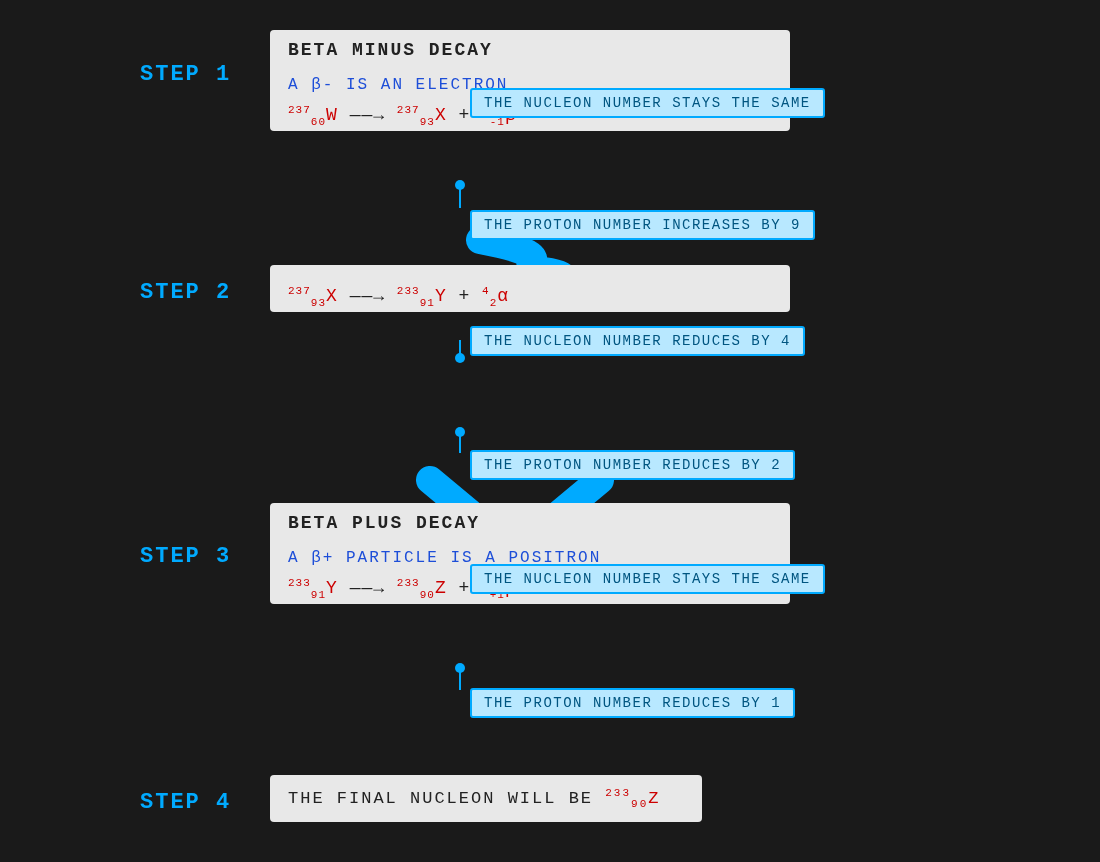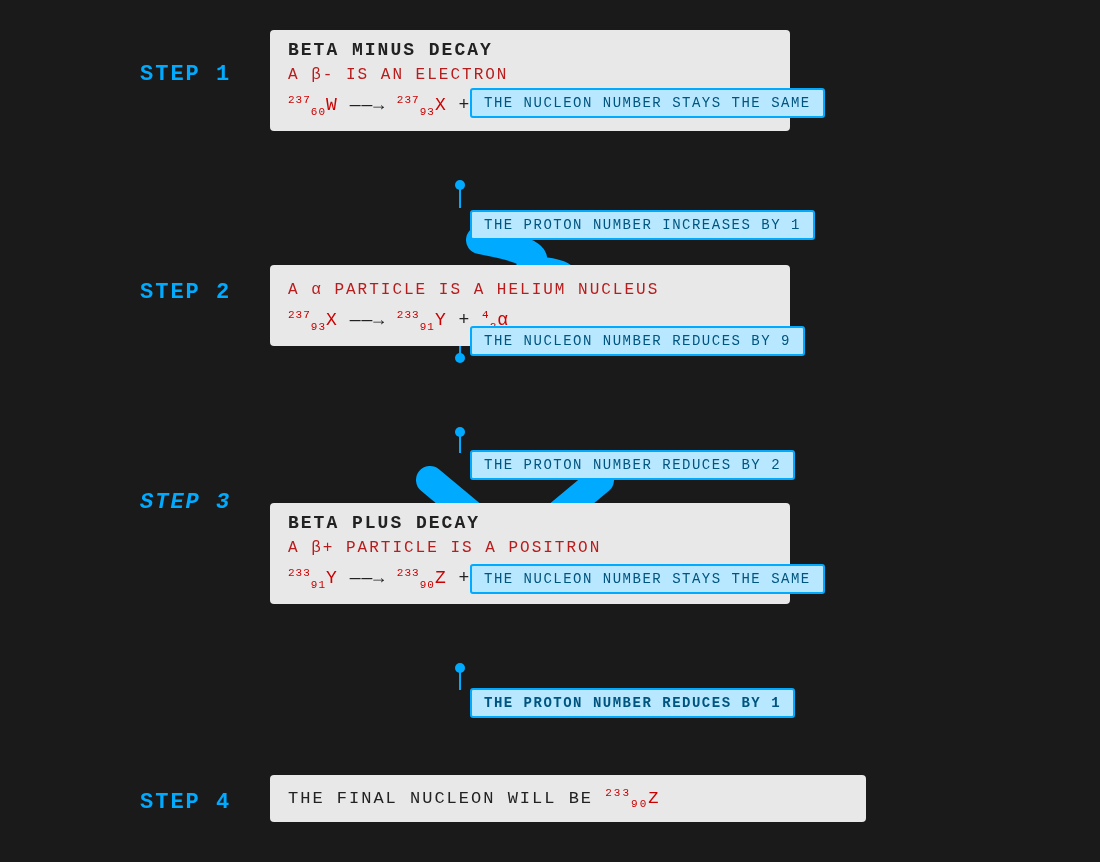--- a/index.html
+++ b/index.html
@@ -16,35 +16,35 @@
       color: #00aaff;
       font-size: 22px;
       font-weight: bold;
       letter-spacing: 2px;
       font-family: 'Courier New', Courier, monospace;
     }
     .box {
       position: absolute;
       background: #e8e8e8;
       border-radius: 4px;
-      padding: 10px 18px 13px 18px;
+      padding: 10px 18px 3px 18px;
     }
     .box-title {
       font-size: 18px;
       font-weight: bold;
       color: #222;
       letter-spacing: 2px;
       font-family: 'Courier New', Courier, monospace;
     }
     .box-subtitle {
       font-size: 16px;
-      color: #b91c1c;
+      color: #1d4ed8;
       letter-spacing: 2px;
       font-family: 'Courier New', Courier, monospace;
-      margin-top: 6px;
+      margin-top: 16px;
     }
     .equation {
       margin-top: 10px;
       font-size: 18px;
       font-family: 'Courier New', Courier, monospace;
       color: #cc0000;
       letter-spacing: 1px;
     }
     sup, sub {
       font-size: 11px;
@@ -119,56 +119,55 @@
     <sup style="color:#cc0000">237</sup><sub style="color:#cc0000">60</sub><span style="color:#cc0000">W</span>
     <span style="color:#222"> ——→ </span>
     <sup style="color:#cc0000">237</sup><sub style="color:#cc0000">93</sub><span style="color:#cc0000">X</span>
     <span style="color:#222"> + </span>
     <sup style="color:#cc0000">0</sup><sub style="color:#cc0000">-1</sub><span style="color:#cc0000">β</span>
   </div>
 </div>
 
 <div class="callout" style="left:470px; top:88px;">THE  NUCLEON  NUMBER  STAYS  THE  SAME</div>
 
-<div class="callout" style="left:470px; top:210px;">THE  PROTON  NUMBER  INCREASES  BY  1</div>
+<div class="callout" style="left:470px; top:210px;">THE  PROTON  NUMBER  INCREASES  BY  9</div>
 
 <div class="step-label" style="left:140px; top:280px;">STEP  2</div>
 
 <div class="box" style="left:270px; top:265px; width:520px;">
-  <div class="box-subtitle">A  α  PARTICLE  IS  A  HELIUM  NUCLEUS</div>
   <div class="equation">
     <sup style="color:#cc0000">237</sup><sub style="color:#cc0000">93</sub><span style="color:#cc0000">X</span>
     <span style="color:#222"> ——→ </span>
     <sup style="color:#cc0000">233</sup><sub style="color:#cc0000">91</sub><span style="color:#cc0000">Y</span>
     <span style="color:#222"> + </span>
     <sup style="color:#cc0000">4</sup><sub style="color:#cc0000">2</sub><span style="color:#cc0000">α</span>
   </div>
 </div>
 
-<div class="callout" style="left:470px; top:326px;">THE  NUCLEON  NUMBER  REDUCES  BY  9</div>
+<div class="callout" style="left:470px; top:326px;">THE  NUCLEON  NUMBER  REDUCES  BY  4</div>
 
 <div class="callout" style="left:470px; top:450px;">THE  PROTON  NUMBER  REDUCES  BY  2</div>
 
-<div class="step-label" style="left:140px; top:490px;font-style:italic;">STEP  3</div>
+<div class="step-label" style="left:140px; top:544px;">STEP  3</div>
 
 <div class="box" style="left:270px; top:503px; width:520px;">
   <div class="box-title">BETA  PLUS  DECAY</div>
   <div class="box-subtitle">A  β+  PARTICLE  IS  A  POSITRON</div>
   <div class="equation">
     <sup style="color:#cc0000">233</sup><sub style="color:#cc0000">91</sub><span style="color:#cc0000">Y</span>
     <span style="color:#222"> ——→ </span>
     <sup style="color:#cc0000">233</sup><sub style="color:#cc0000">90</sub><span style="color:#cc0000">Z</span>
     <span style="color:#222"> + </span>
     <sup style="color:#cc0000">0</sup><sub style="color:#cc0000">+1</sub><span style="color:#cc0000">β</span>
   </div>
 </div>
 
 <div class="callout" style="left:470px; top:564px;">THE  NUCLEON  NUMBER  STAYS  THE  SAME</div>
 
-<div class="callout" style="left:470px; top:688px;font-weight:bold;">THE  PROTON  NUMBER  REDUCES  BY  1</div>
+<div class="callout" style="left:470px; top:688px;">THE  PROTON  NUMBER  REDUCES  BY  1</div>
 
 <div class="step-label" style="left:140px; top:790px;">STEP  4</div>
 
-<div class="box" style="left:270px; top:775px; width:596px; padding: 12px 18px;">
+<div class="box" style="left:270px; top:775px; width:432px; padding: 12px 18px;">
   <div style="font-size:17px; color:#222; letter-spacing:2px; font-family:'Courier New',Courier,monospace;">
     <span>THE  FINAL  NUCLEON  WILL  BE  </span><sup style="color:#cc0000; font-size:11px;">233</sup><sub style="color:#cc0000; font-size:11px;">90</sub><span style="color:#cc0000; font-size:17px;">Z</span>
   </div>
 </div>
 
 </body></html>

